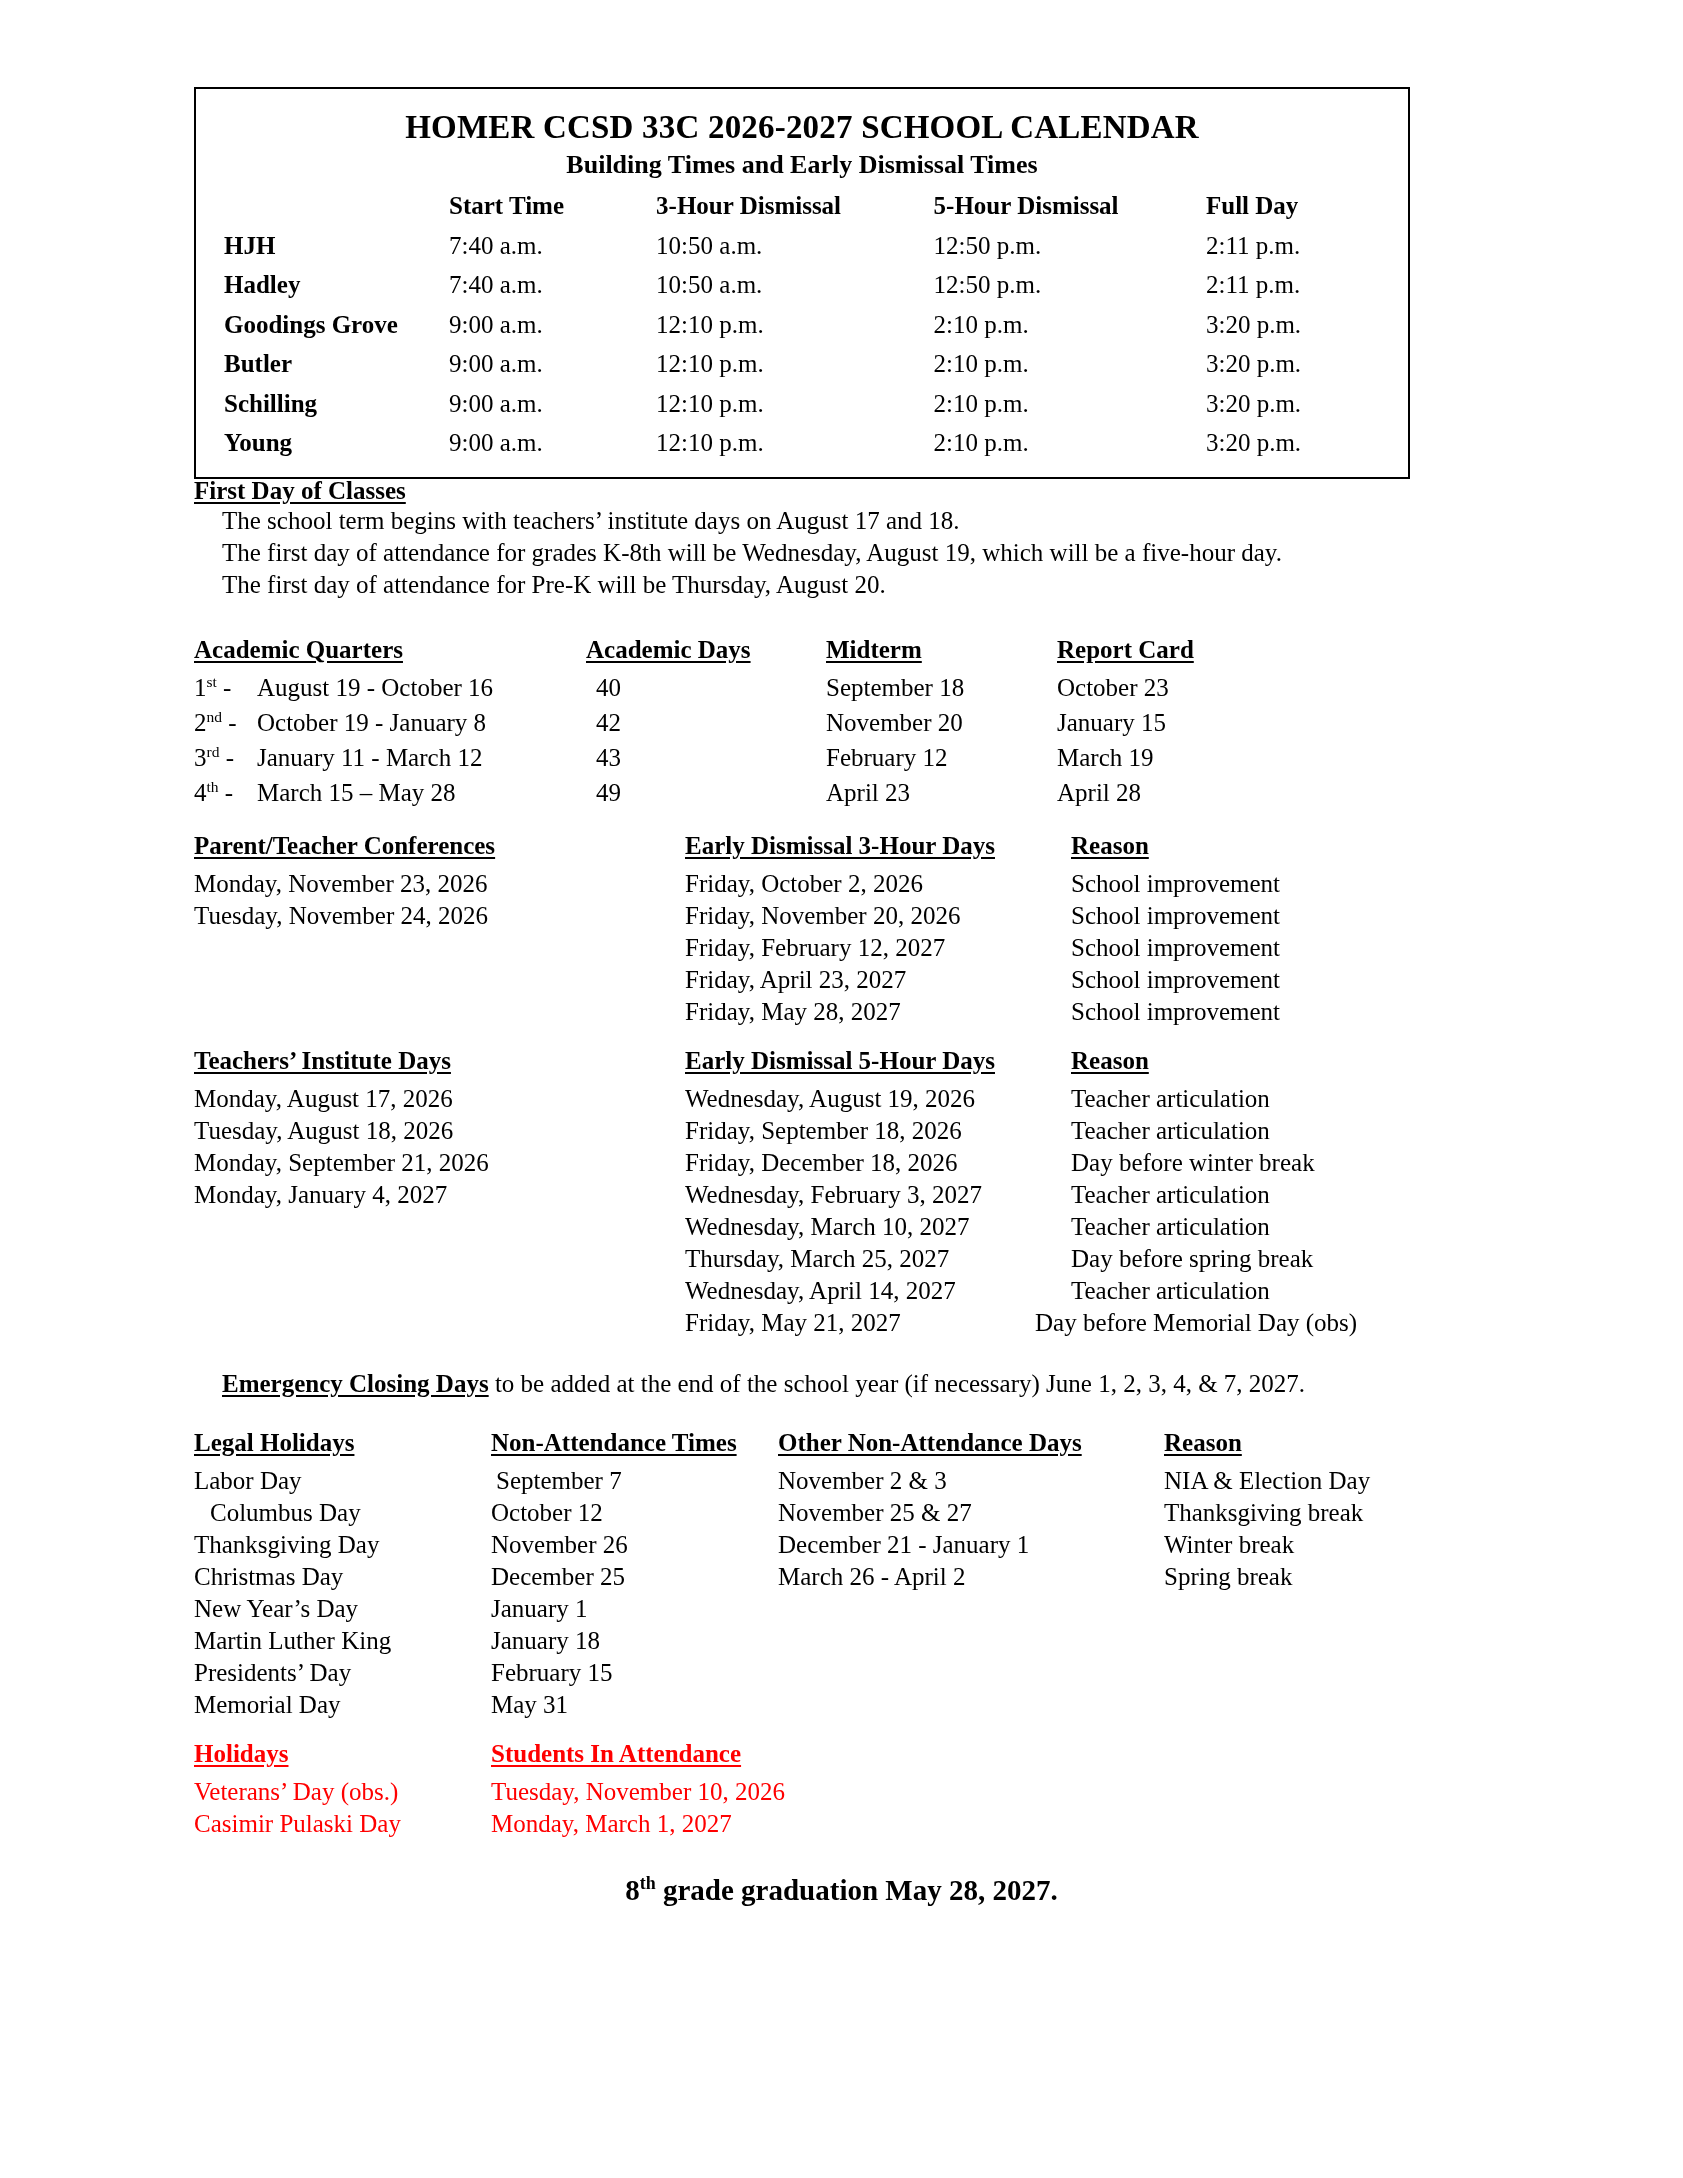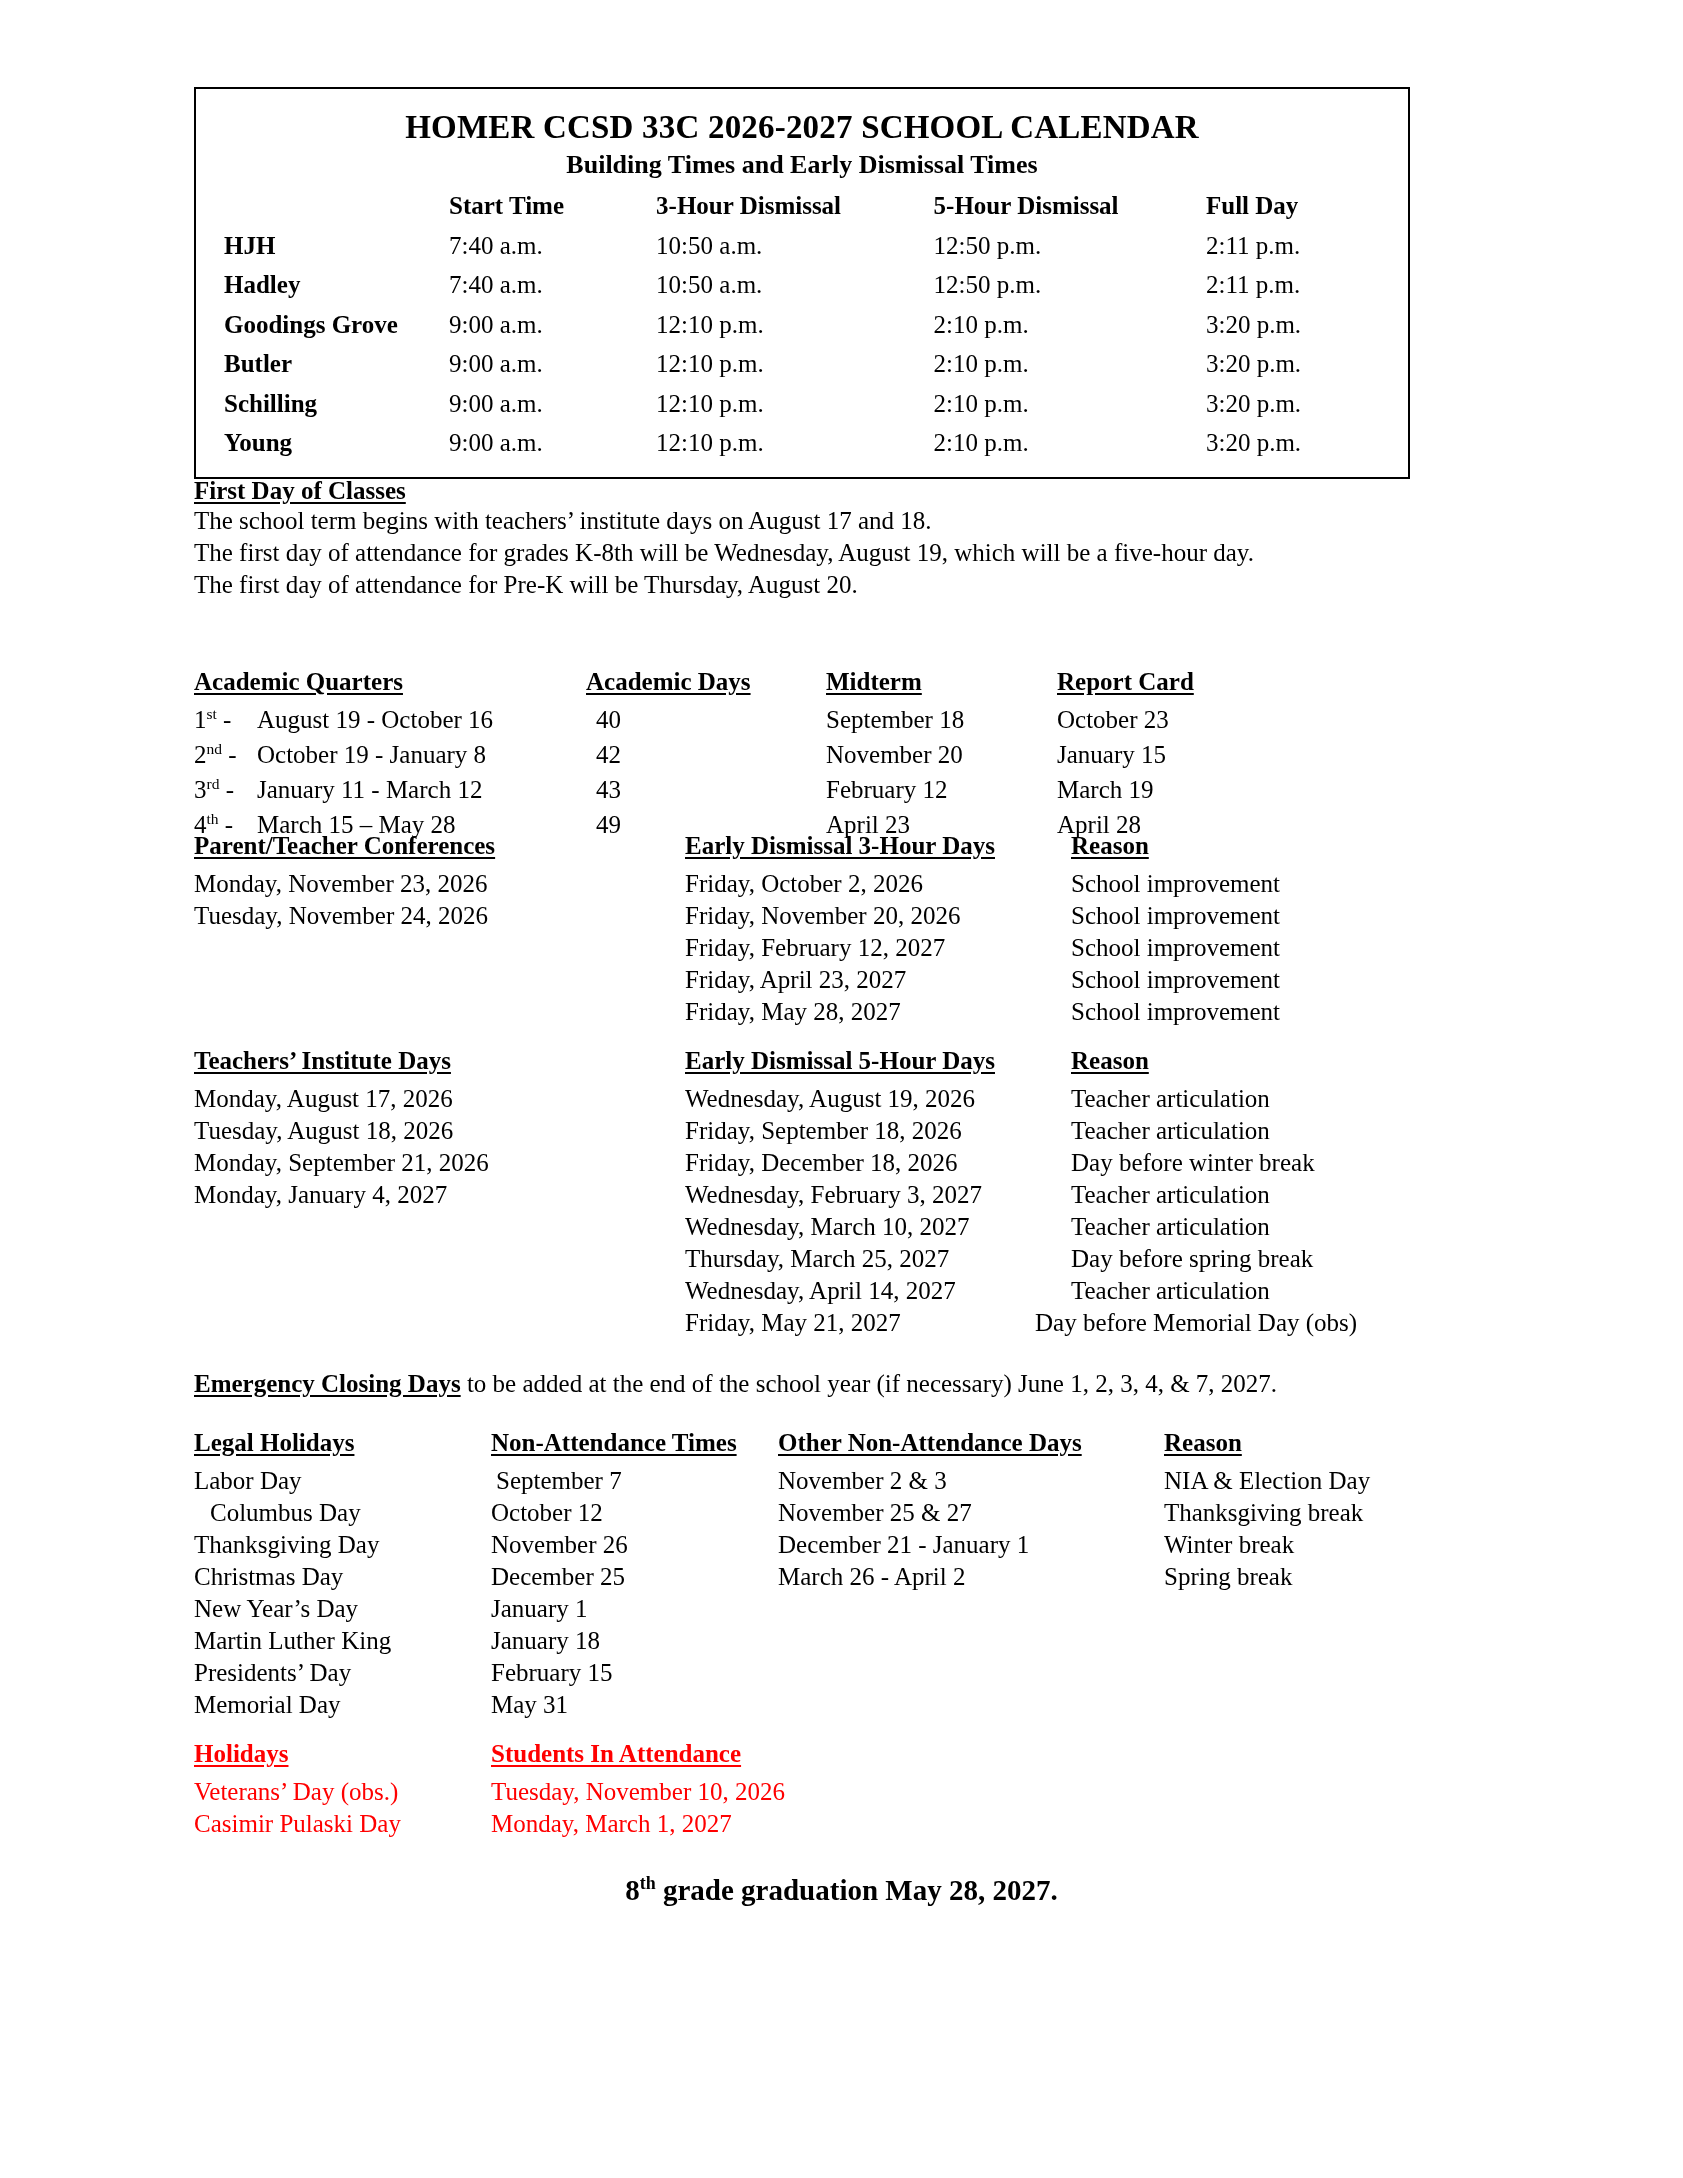--- a/index.html
+++ b/index.html
@@ -55,21 +55,21 @@
     vertical-align: baseline;
     font-weight: normal;
   }
   table.times th { font-weight: bold; }
   table.times td.bldg, table.times th.bldg { font-weight: bold; }
   .col-bldg  { width: 248px; padding-left: 28px !important; }
   .col-start { width: 203px; }
   .col-3hr   { width: 272px; }
   .col-5hr   { width: 267px; }
   .col-full  { width: 198px; }
-  .line { font-size: 25px; line-height: 1.28; white-space: nowrap; }
+  .line { font-size: 25px; line-height: 1.28; white-space: nowrap; margin-left: 28px; }
   .hdg {
     font-size: 25px;
     font-weight: bold;
     text-decoration: underline;
     text-underline-offset: 3px;
     white-space: nowrap;
   }
   .blk { position: absolute; }
   .red { color: #FF0000; }
   sup { font-size: 0.62em; vertical-align: super; line-height: 0; }
@@ -150,21 +150,21 @@
     </table>
   </div>
 
   <div class="blk" style="left:194px; top:477px;">
     <div class="hdg">First Day of Classes</div>
     <div class="line">The school term begins with teachers’ institute days on August 17 and 18.</div>
     <div class="line">The first day of attendance for grades K-8th will be Wednesday, August 19, which will be a five-hour day.</div>
     <div class="line">The first day of attendance for Pre-K will be Thursday, August 20.</div>
   </div>
 
-  <div class="blk" style="left:194px; top:668px; width:1238px;">
+  <div class="blk" style="left:194px; top:636px; width:1238px;">
 
     <div style="position:relative; height:36px;">
       <span class="hdg" style="position:absolute; left:0px;">Academic Quarters</span>
       <span class="hdg" style="position:absolute; left:392px;">Academic Days</span>
       <span class="hdg" style="position:absolute; left:632px;">Midterm</span>
       <span class="hdg" style="position:absolute; left:863px;">Report Card</span>
     </div>
 
     <div style="position:relative; height:35px;">
       <span class="cell" style="left:0px;"><span>1</span><sup>st</sup> <span>-</span></span>

